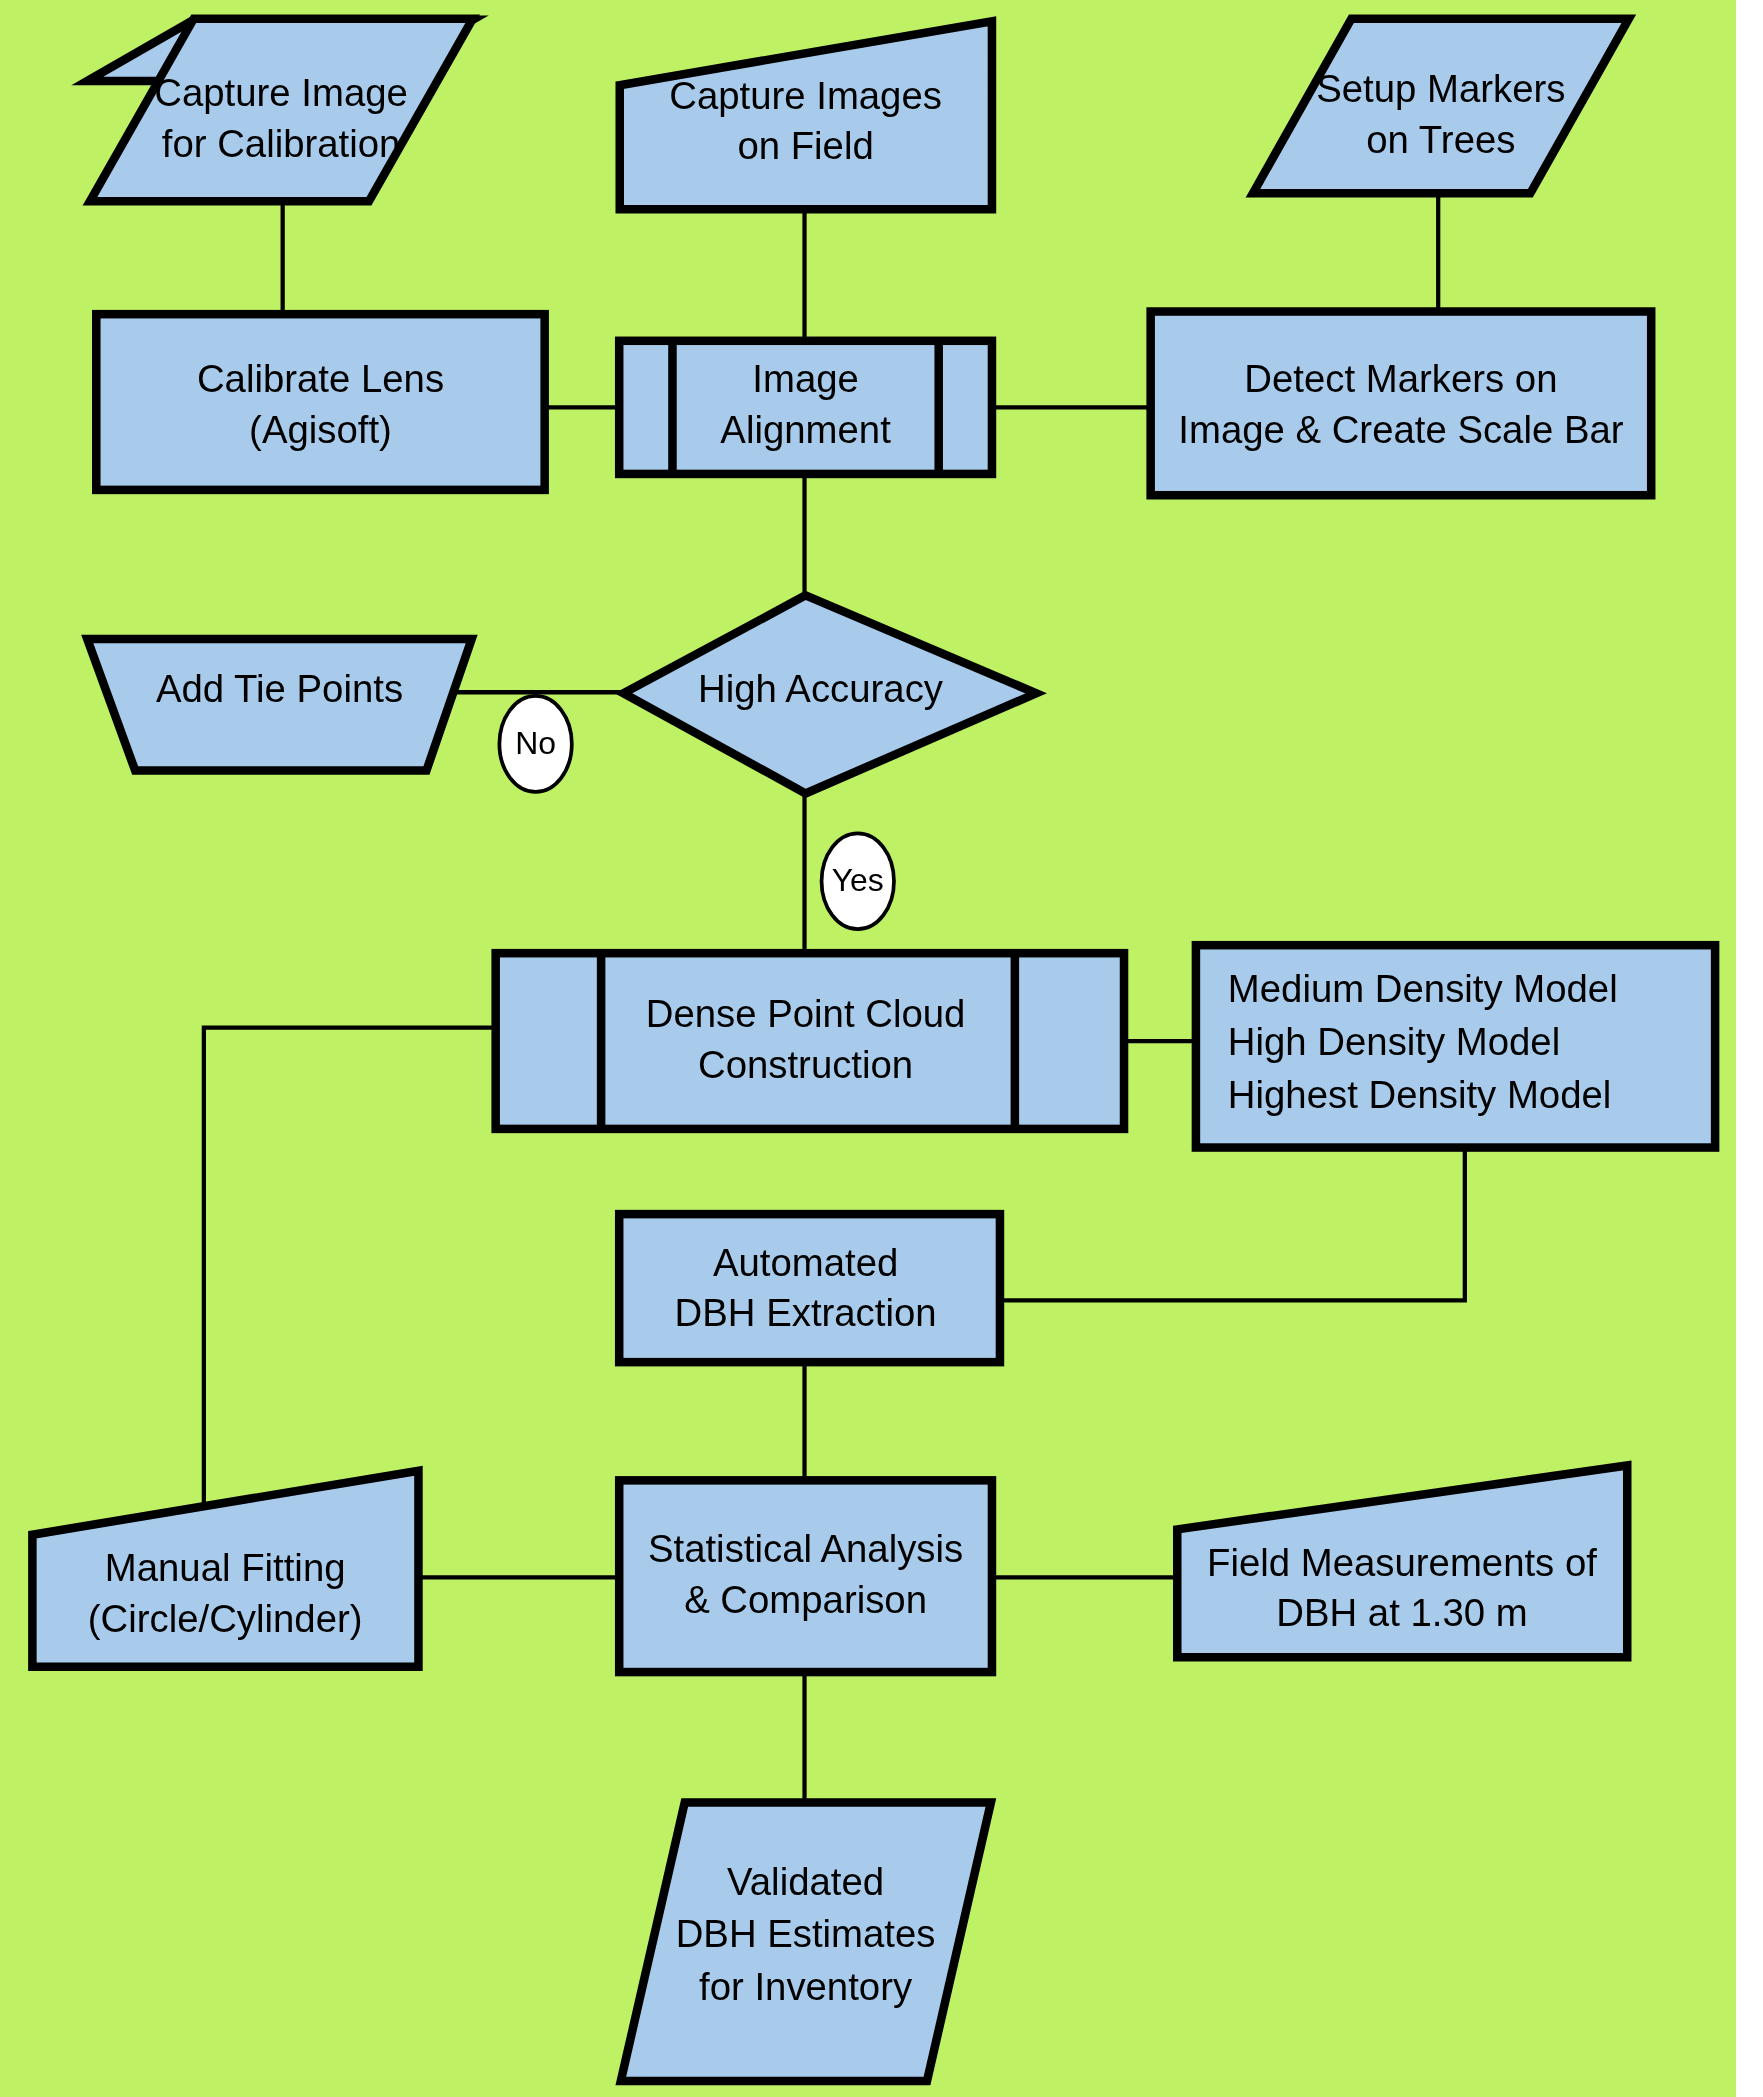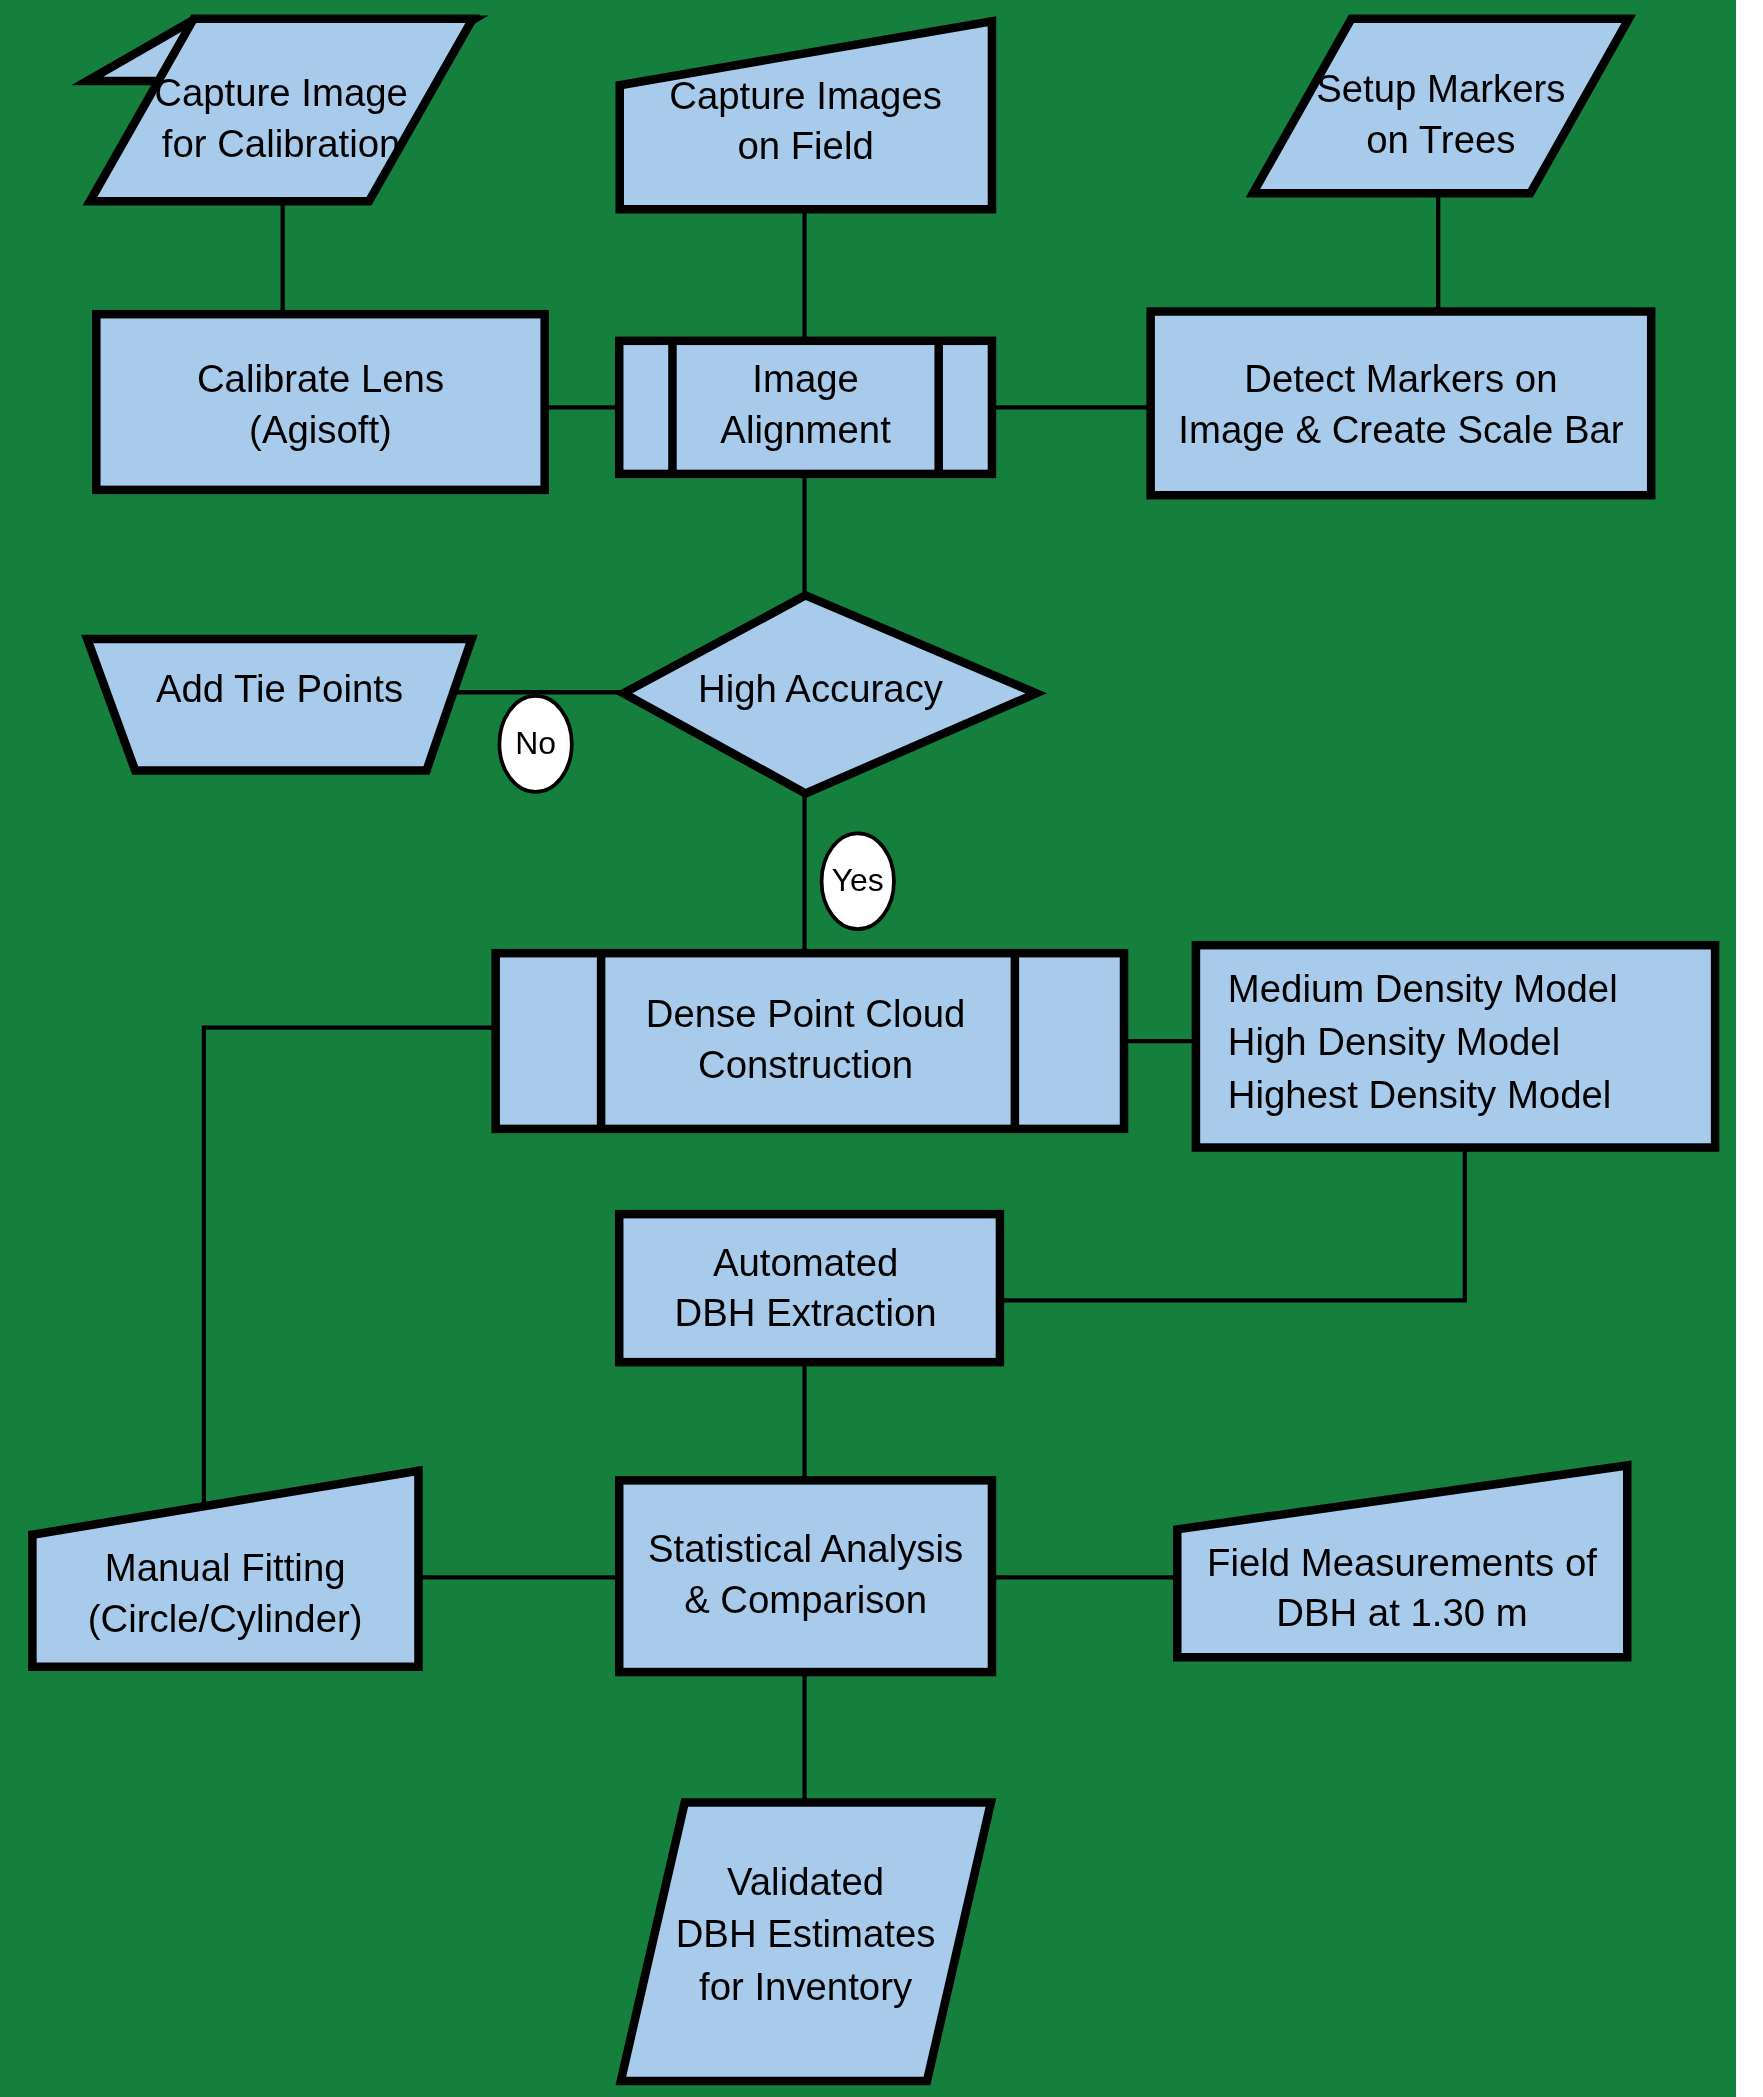--- a/index.html
+++ b/index.html
@@ -7,21 +7,21 @@
     padding: 0;
     background: #ffffff;
   }
   body {
     font-family: "Liberation Sans", sans-serif;
   }
   #flowchart-root {
     position: relative;
     width: 1736px;
     height: 2097px;
-    background: #15803d;
+    background: #bef264;
   }
   svg.fc {
     display: block;
     width: 1764px;
     height: 2097px;
   }
   .node-shape {
     fill: #a8cbeb;
     stroke: #000000;
     stroke-width: 16;

